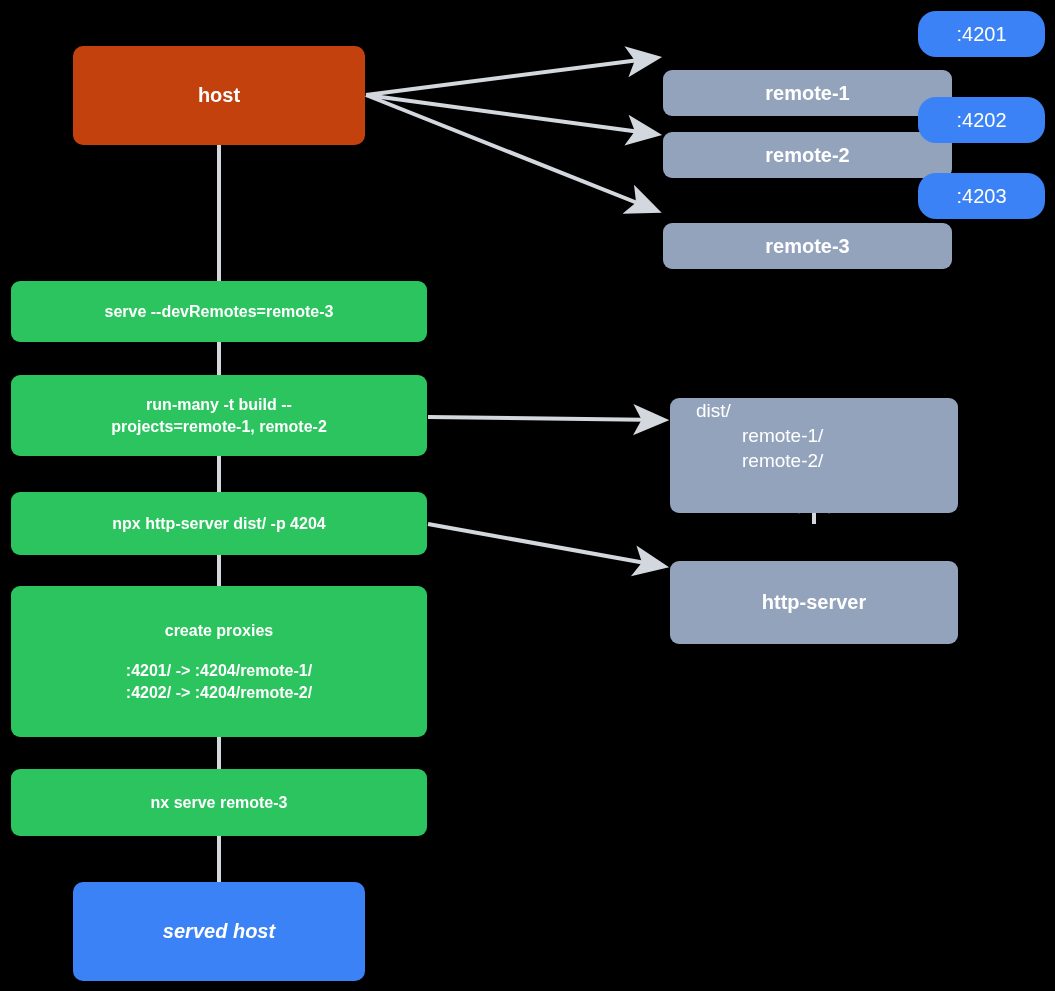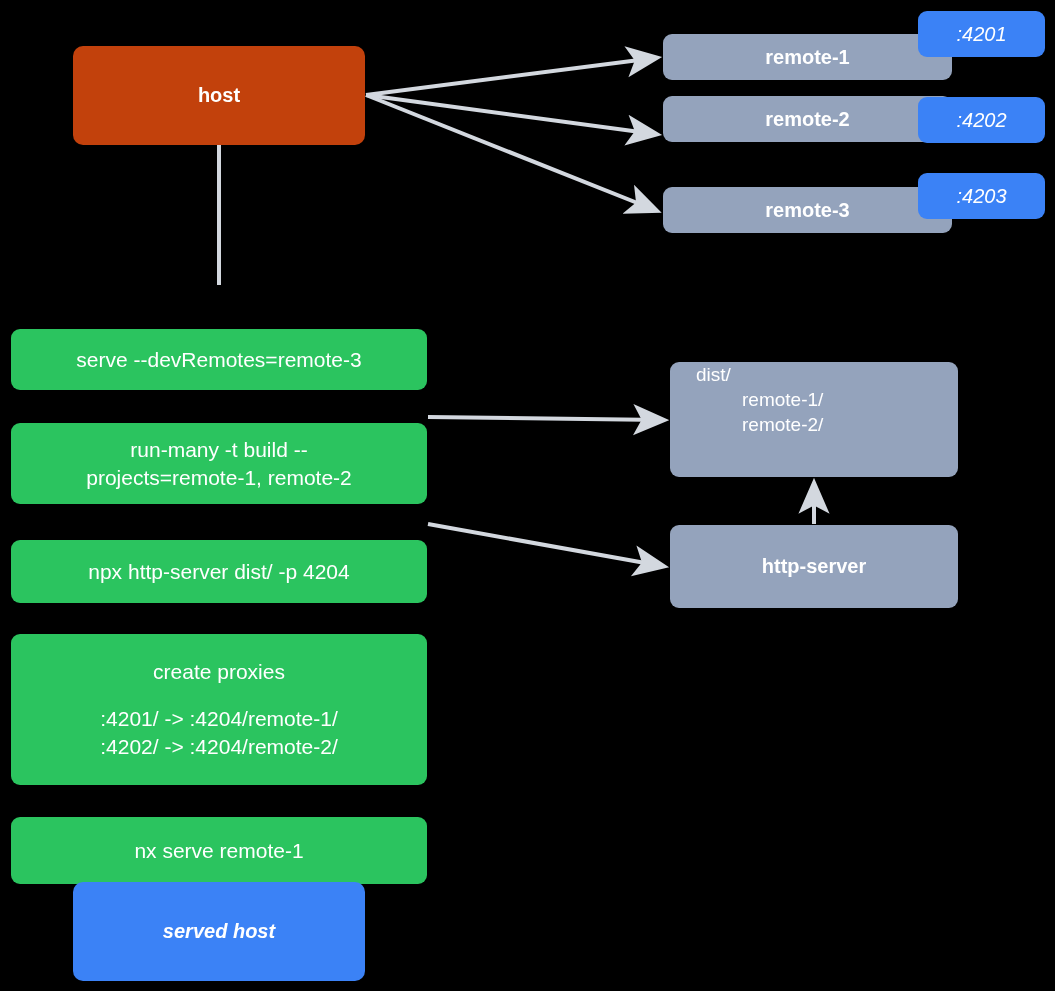--- a/index.html
+++ b/index.html
@@ -41,37 +41,36 @@
     border-radius: 10px;
   }
   .node-blue-served {
     background: #3B82F6;
     font-size: 20px;
     font-weight: 700;
     border-radius: 10px;
   }
   .node-green {
     background: #2BC45F;
-    font-size: 21px;
-    font-weight: 400;
-    margin-top: 48px;
+    font-size: 16px;
+    font-weight: 700;
   }
   .node-gray {
     background: #94A3BC;
     font-size: 19px;
     font-weight: 400;
+    margin-top: 36px;
   }
   .node-gray.bold { font-weight: 700; font-size: 20px; }
   .node-badge {
     background: #3B82F6;
     font-size: 20px;
     font-weight: 400;
-    border-radius: 9px;
+    border-radius: 18px;
     z-index: 6;
-    font-style: italic;
   }
 
   
   .node-dist {
     align-items: flex-start;
     justify-content: flex-start;
     padding-left: 26px;
     text-align: left;
   }
   .node-dist .line { text-align: left; }
@@ -163,21 +162,21 @@
   </div>
 
   <div class="node node-green" style="left:11px; top:586px; width:416px; height:151px;">
     <span class="line">create proxies</span>
     <span class="spacer"></span>
     <span class="line">:4201/ -&gt; :4204/remote-1/</span>
     <span class="line">:4202/ -&gt; :4204/remote-2/</span>
   </div>
 
   <div class="node node-green" style="left:11px; top:769px; width:416px; height:67px;">
-    <span class="line">nx serve remote-1</span>
+    <span class="line">nx serve remote-3</span>
   </div>
 
   <div class="node node-blue-served" style="left:73px; top:882px; width:292px; height:99px;font-style:italic;">
     <span class="line">served host</span>
   </div>
 
   <div class="node node-gray node-dist" style="left:670px; top:362px; width:288px; height:115px;">
     <span class="line">dist/</span>
     <span class="line indent">remote-1/</span>
     <span class="line indent">remote-2/</span>

